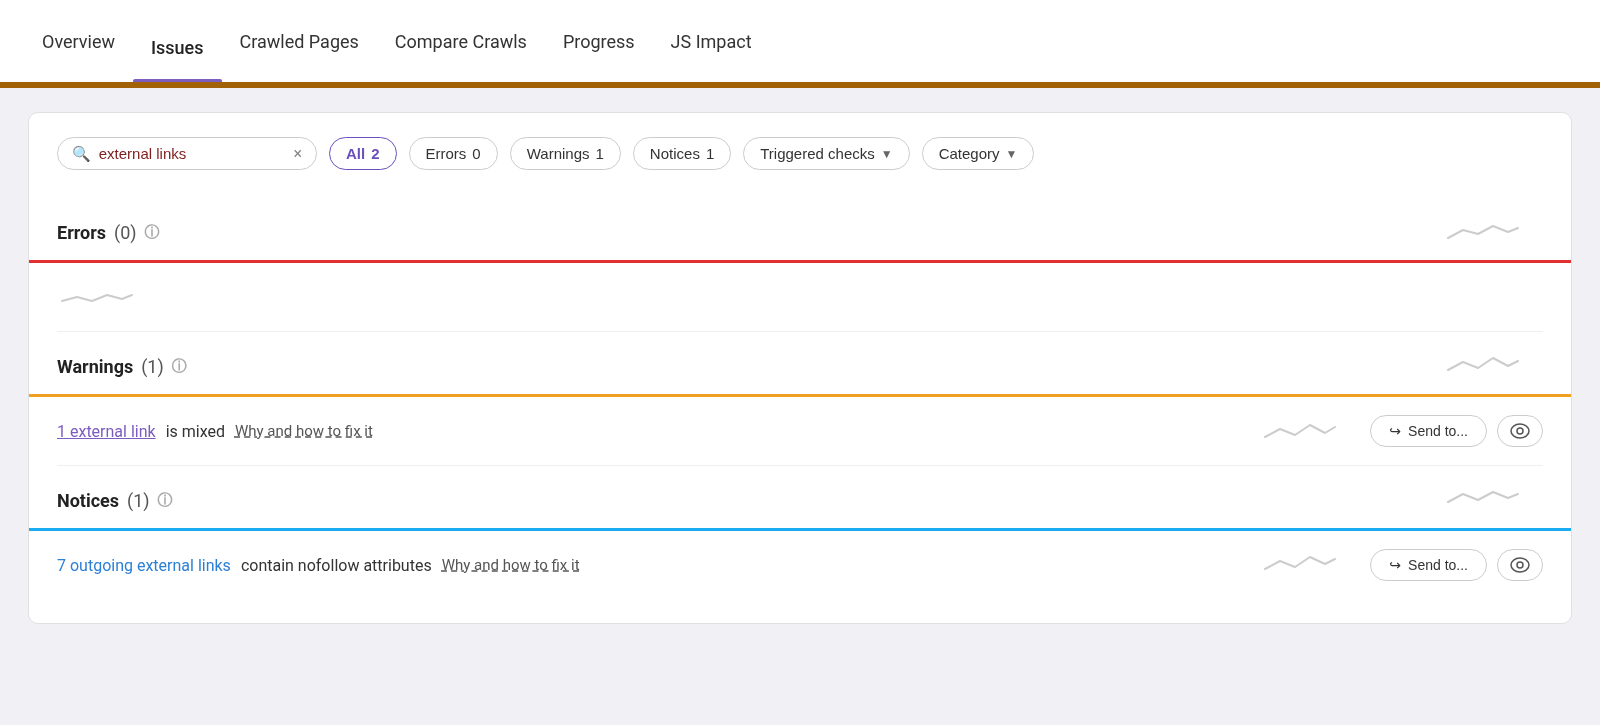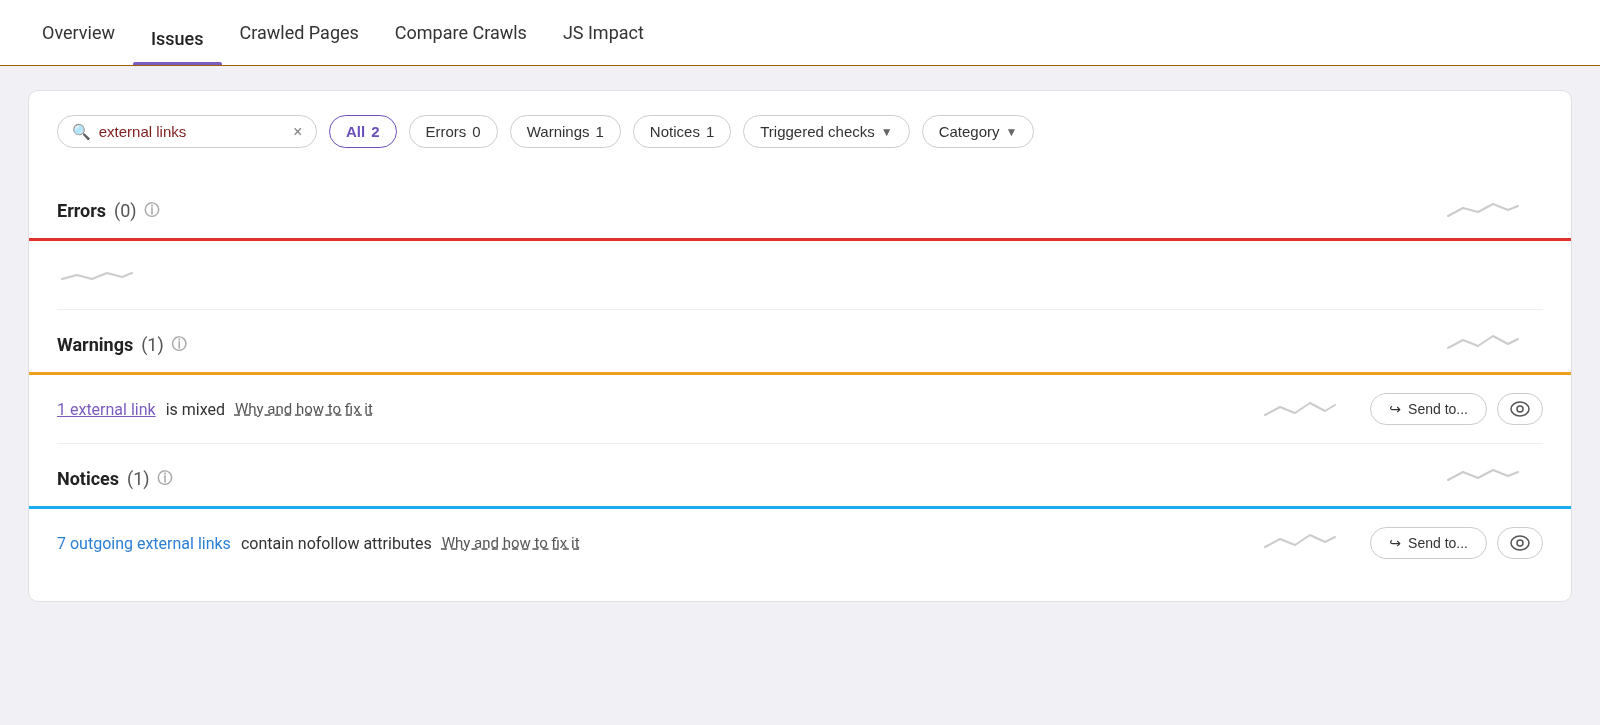--- a/index.html
+++ b/index.html
@@ -6,25 +6,25 @@
     body {
       font-family: -apple-system, BlinkMacSystemFont, 'Segoe UI', Roboto, sans-serif;
       background: #f0f0f5;
       min-height: 725px;
       color: #222;
     }
 
     
     .nav-bar {
       background: #fff;
-      border-bottom: 1px solid #a16207;
+      border-bottom: 6px solid #a16207;
       padding: 0 24px;
       display: flex;
       align-items: stretch;
-      height: 66px;
+      height: 88px;
     }
     .nav-item {
       display: flex;
       align-items: center;
       padding: 0 18px;
       font-size: 18px;
       color: #333;
       cursor: pointer;
       position: relative;
       white-space: nowrap;
@@ -249,20 +249,23 @@
     <span>Overview</span>
   </div>
   <div class="nav-item active">
     <span>Issues</span>
   </div>
   <div class="nav-item">
     <span>Crawled Pages</span>
   </div>
   <div class="nav-item">
     <span>Compare Crawls</span>
+  </div>
+  <div class="nav-item">
+    <span>Progress</span>
   </div>
   <div class="nav-item">
     <span>JS Impact</span>
   </div>
 </nav>
 
 <div class="main">
   <div class="card">
 
     <div class="filter-bar">

